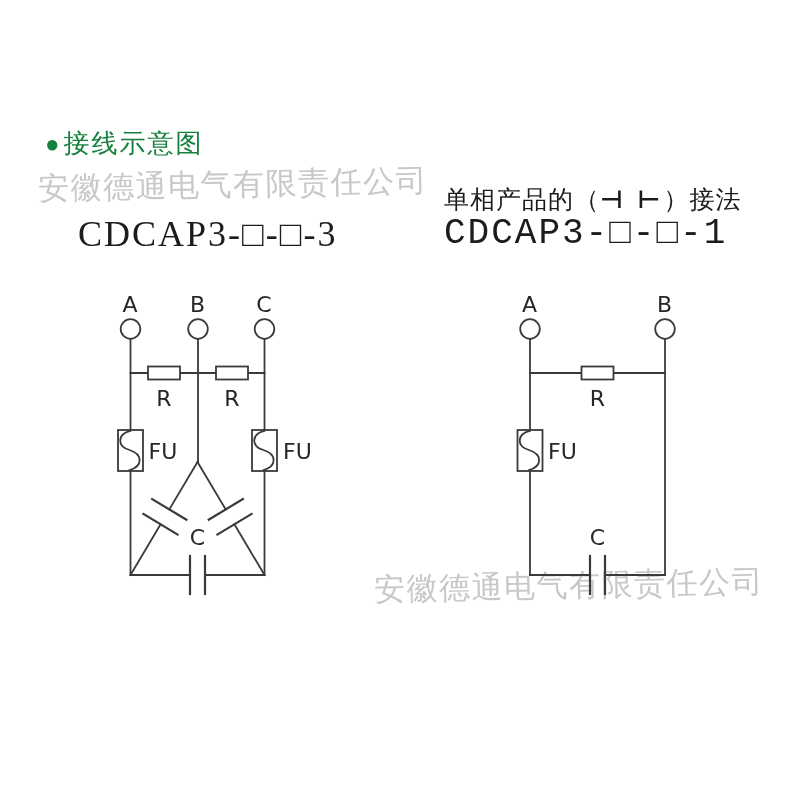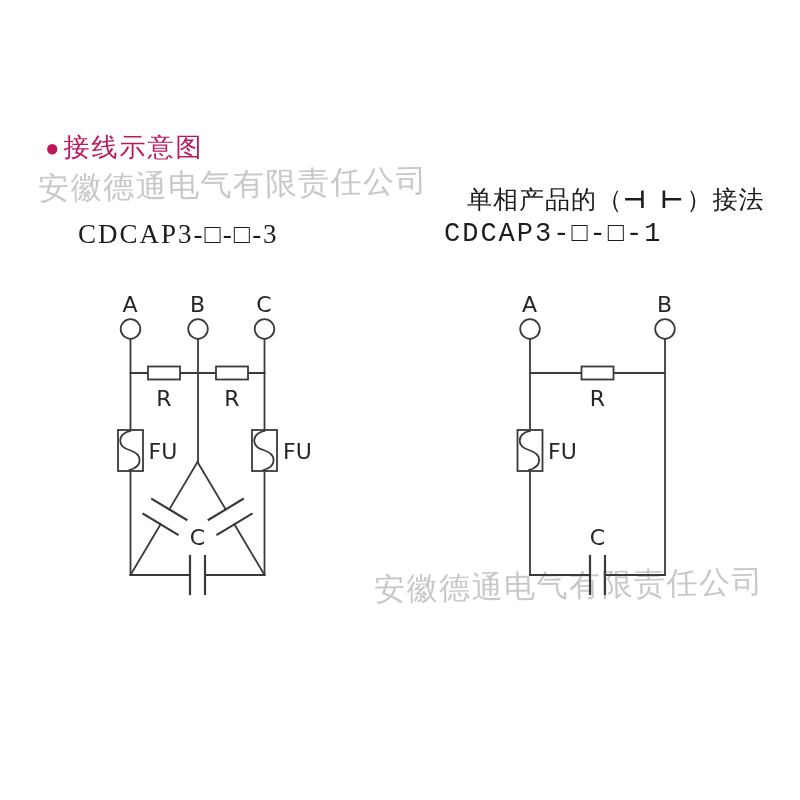--- a/index.html
+++ b/index.html
@@ -14,38 +14,38 @@
     position: absolute;
     font-family: "Liberation Sans", "DejaVu Sans", sans-serif;
     font-size: 31px; line-height: 32px; letter-spacing: 1.5px;
     color: #c8c8c8; white-space: nowrap;
     transform: rotate(-1.2deg); transform-origin: left center;
   }
   .wm1 { left: 38px; top: 173px; }
   .wm2 { left: 374px; top: 574px; }
   .header {
     position: absolute; left: 45px; top: 130px;
-    font-size: 26px; line-height: 36px; letter-spacing: 2px;
-    color: #be185d; white-space: nowrap;
+    font-size: 26px; line-height: 28px; letter-spacing: 2px;
+    color: #15803d; white-space: nowrap;
   }
   .header .bullet { font-size: 24px; margin-right: 2px; }
   .dg-title {
     position: absolute; top: 185px;
     font-size: 25px; line-height: 30px; letter-spacing: 1px;
     color: #1c1c1c; white-space: nowrap;
   }
   .dg-title .sym {
     font-family: "DejaVu Sans", "Liberation Sans", sans-serif;
     font-weight: bold; letter-spacing: 3px;
   }
   .left-title  { left: 78px; }
-  .right-title { left: 467px; }
+  .right-title { left: 444px; }
   .dg-model {
     position: absolute; top: 219px;
-    font-size: 27px; line-height: 30px; letter-spacing: 2px;
+    font-size: 36px; line-height: 30px; letter-spacing: 2px;
     color: #1c1c1c; white-space: nowrap;
   }
   .left-model  { left: 78px; }
   .right-model { left: 444px; font-family: Liberation Mono, monospace; }
   svg.circuit { position: absolute; left: 0; top: 0; }
   .circuit line, .circuit path, .circuit polyline {
     stroke: #3a3a3a; stroke-width: 1.8; fill: none; stroke-linecap: square;
   }
   .circuit circle, .circuit rect {
     stroke: #3a3a3a; stroke-width: 1.8; fill: #ffffff;

